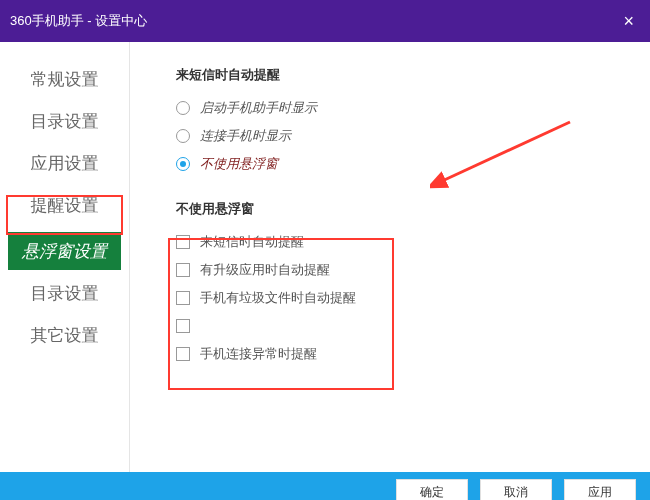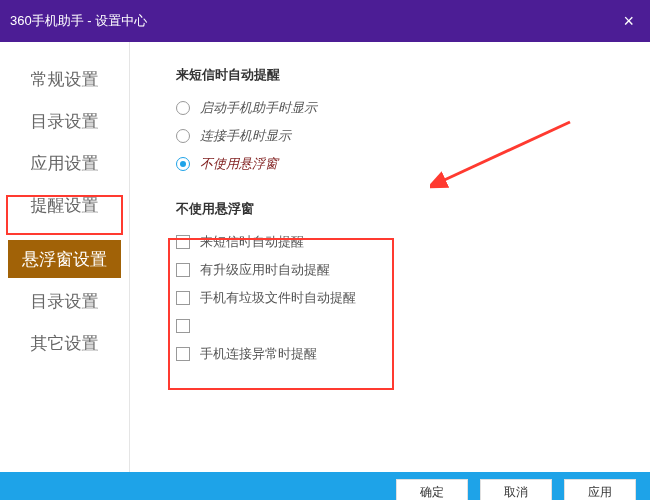--- a/index.html
+++ b/index.html
@@ -3,21 +3,21 @@
 <meta charset="utf-8">
 <style>
   * { margin: 0; padding: 0; box-sizing: border-box; }
   body { font-family: "Microsoft YaHei", sans-serif; font-size: 13px; background: #fff; width: 650px; height: 500px; overflow: hidden; position: relative; }
   .titlebar { background: #4c1d95; color: #fff; height: 42px; display: flex; align-items: center; justify-content: space-between; padding: 0 10px; }
   .titlebar .title { font-size: 13px; }
   .close-btn { font-size: 18px; cursor: pointer; padding: 0 6px; }
   .body { display: flex; height: 430px; }
   .sidebar { width: 130px; border-right: 1px solid #e5e5e5; padding-top: 18px; }
   .sidebar-item { height: 38px; display: flex; align-items: center; justify-content: center; color: #666; cursor: pointer; font-size: 17px; margin-bottom: 4px; }
-  .sidebar-item.active { background: #a16207; color: #fff; margin: 16px 8px 4px 8px; }
+  .sidebar-item.active { background: #15803d; color: #fff; margin: 8px 8px 4px 8px; font-style: italic; }
   .highlight-nav { position: absolute; left: 6px; top: 195px; width: 117px; height: 40px; border: 2px solid #ff3a30; pointer-events: none; }
   .content { flex: 1; padding: 24px 30px 10px 46px; color: #333; position: relative; }
   .section-title { font-weight: bold; font-size: 13px; margin-bottom: 10px; color: #333; }
   .radio-group { margin-bottom: 22px; font-style: italic; }
   .radio-row, .check-row { display: flex; align-items: center; height: 28px; cursor: pointer; }
   .radio-circle { width: 14px; height: 14px; border: 1.5px solid #999; border-radius: 50%; margin-right: 10px; display: flex; align-items: center; justify-content: center; }
   .radio-row.selected .radio-circle { border-color: #1ea3e8; }
   .radio-dot { width: 6px; height: 6px; border-radius: 50%; background: #1ea3e8; display: none; }
   .radio-row.selected .radio-dot { display: block; }
   .radio-row.selected .radio-label { color: #7f1d1d; }

